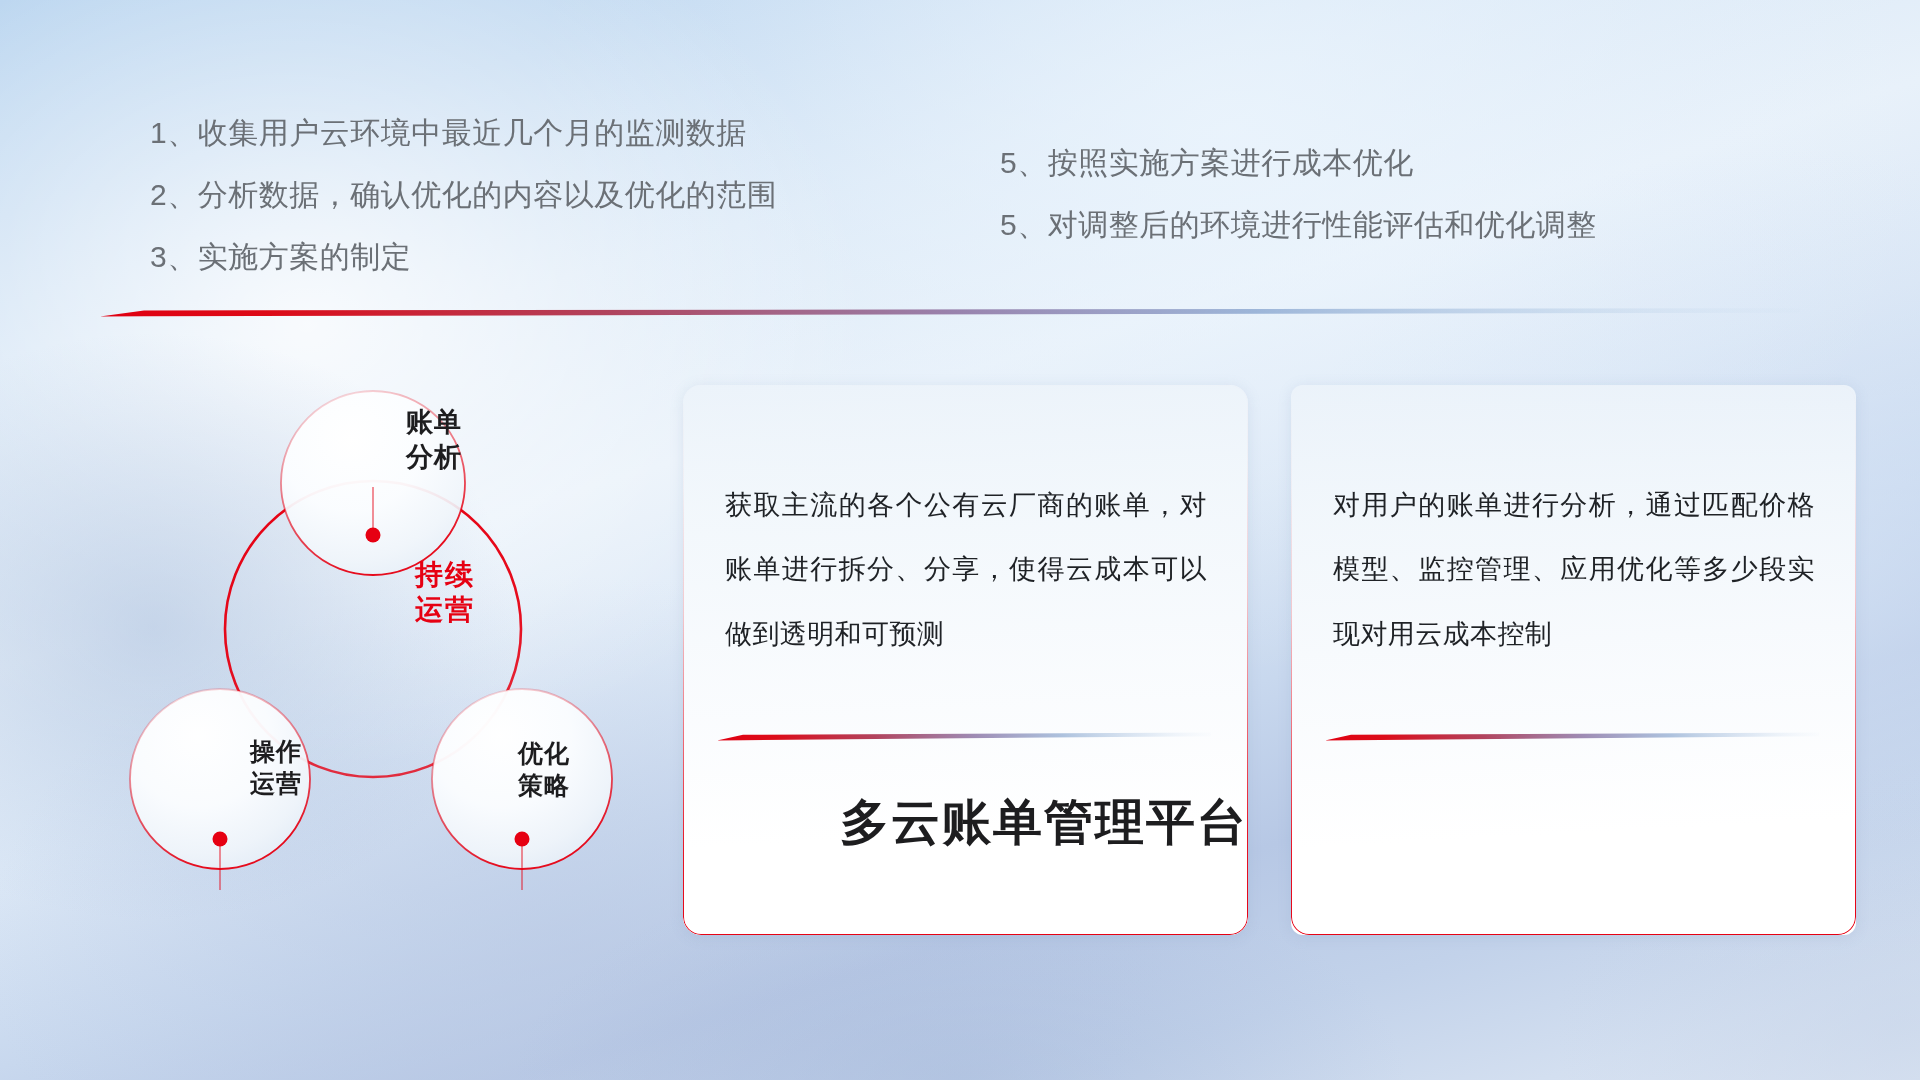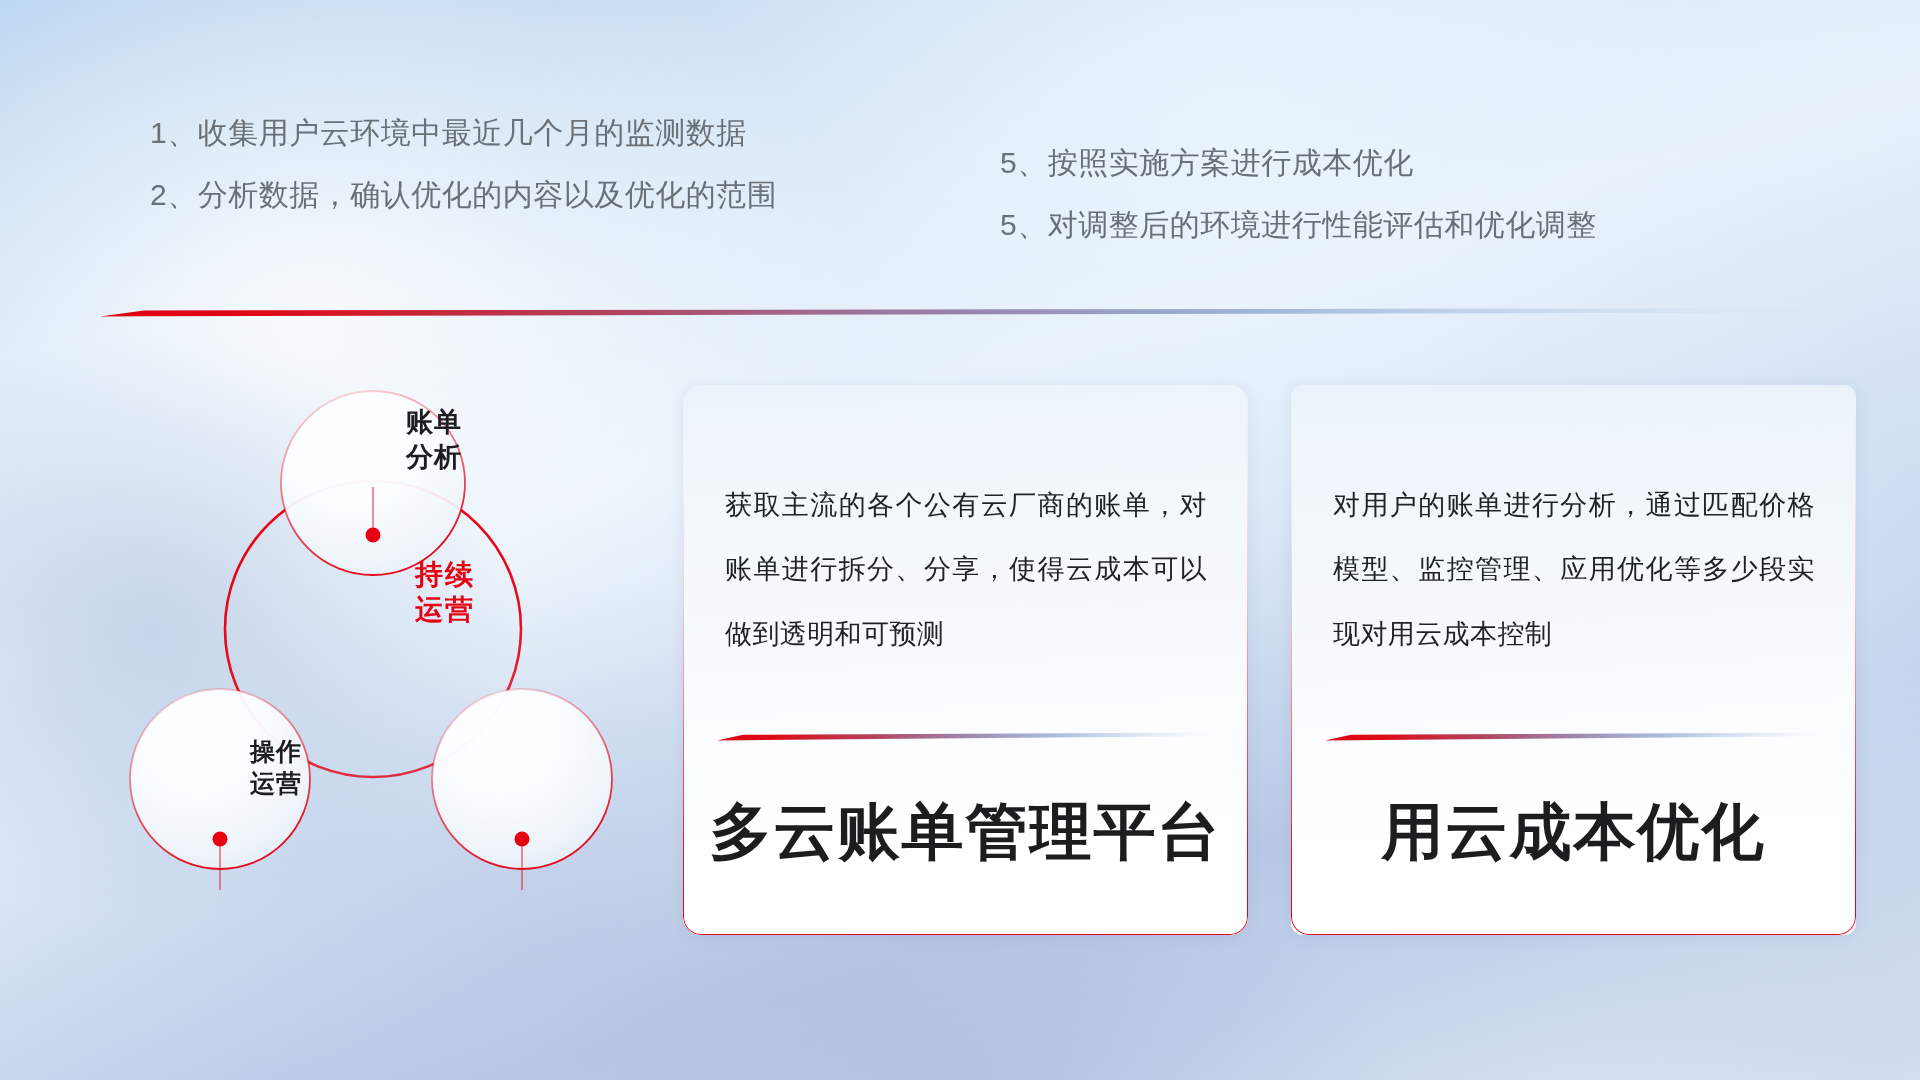--- a/index.html
+++ b/index.html
@@ -164,40 +164,41 @@
     top: 345px;
     width: 494px;
     height: 14px;
   }
 
   .card-title {
     position: absolute;
     left: 0;
     right: 0;
     top: 405px;
-    text-align: center;
+    text-align: right;
     color: #1d1d1f;
-    font-size: 62px;
+    font-size: 49px;
     font-weight: bold;
     letter-spacing: 2px;
     white-space: nowrap;
   }
 </style>
 </head>
 <body>
 
 <div id="bg">
   <div id="bg-veil"></div>
 </div>
 
 <div id="steps">
 
   <div class="step-col" id="col-left">
     <div class="step-line">1、收集用户云环境中最近几个月的监测数据</div>
     <div class="step-line">2、分析数据，确认优化的内容以及优化的范围</div>
+    <div class="step-line">3、实施方案的制定</div>
   </div>
 
   <div class="step-col" id="col-right">
     <div class="step-line">5、按照实施方案进行成本优化</div>
     <div class="step-line">5、对调整后的环境进行性能评估和优化调整</div>
   </div>
 
 </div>
 
 <div id="header-rule">
@@ -254,20 +255,22 @@
     <circle cx="130" cy="494" r="7.5" fill="#e60012"></circle>
 
     <line x1="432" y1="494" x2="432" y2="545" stroke="#e60012" stroke-width="1.6" opacity="0.55"></line>
     <circle cx="432" cy="494" r="7.5" fill="#e60012"></circle>
   </svg>
 
   <div class="venn-label" id="lbl-top">账单
 分析</div>
   <div class="venn-label" id="lbl-left">操作
 运营</div>
+  <div class="venn-label" id="lbl-right">优化
+策略</div>
   <div class="venn-label" id="lbl-center">持续
 运营</div>
 
 </div>
 
 <div class="card" id="card-1">
   <div class="card-frame"></div>
 
   <div class="card-body">
     <div class="card-para">获取主流的各个公有云厂商的账单，对账单进行拆分、分享，使得云成本可以做到透明和可预测</div>
@@ -310,14 +313,13 @@
           <stop offset="0.52" stop-color="#8a72a3" stop-opacity="0.82"></stop>
           <stop offset="0.70" stop-color="#85a4cd" stop-opacity="0.66"></stop>
           <stop offset="0.87" stop-color="#b5cbe5" stop-opacity="0.38"></stop>
           <stop offset="1" stop-color="#dce8f5" stop-opacity="0.06"></stop>
         </linearGradient>
       </defs>
       <polygon points="0,10.5 26,4.8 494,2.6 494,6.2 26,10.2" fill="url(#gradCard2)"></polygon>
     </svg>
   </div>
 
-  <div class="card-title">用云成本优化</div>
 </div>
 
 </body></html>

